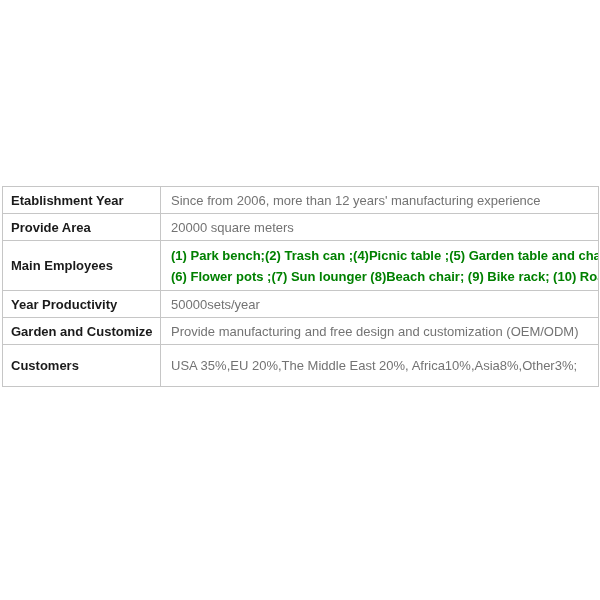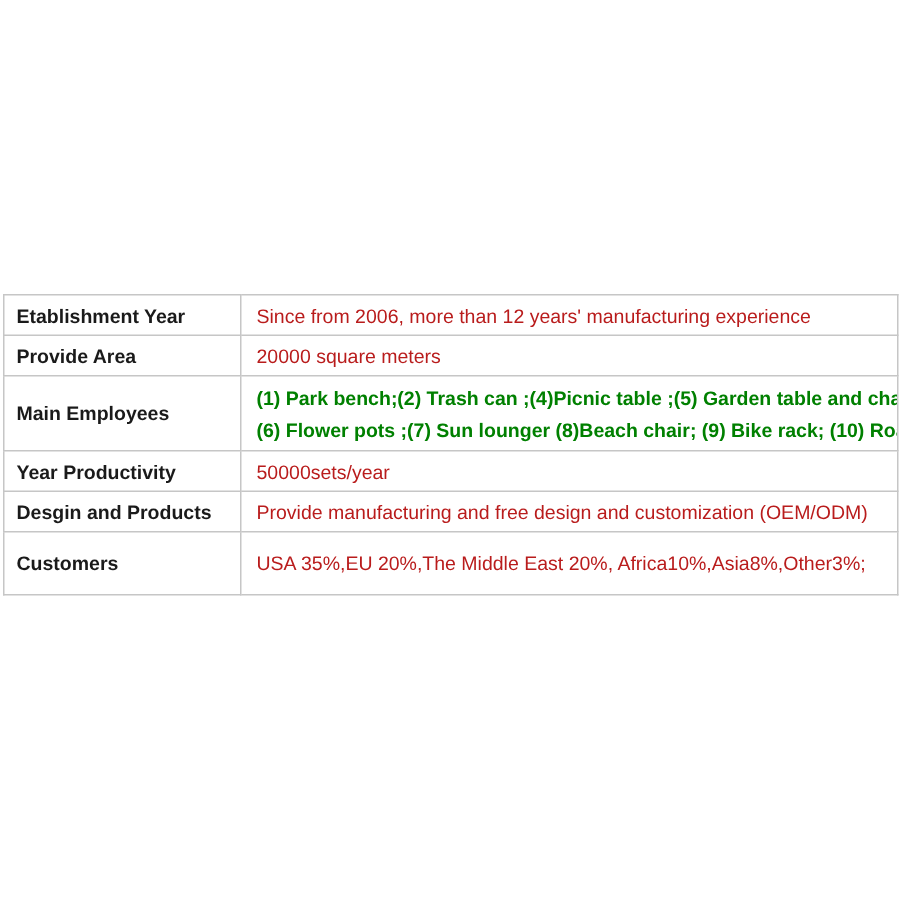--- a/index.html
+++ b/index.html
@@ -12,41 +12,41 @@
     overflow: hidden;
   }
   .page {
     position: relative;
     width: 600px;
     height: 600px;
     background: #ffffff;
   }
   table.spec-table {
     position: absolute;
-    top: 196px;
+    top: 186px;
     left: 2px;
     width: 597px;
     border-collapse: collapse;
     table-layout: fixed;
   }
   table.spec-table td {
     border: 1px solid #c6c6c6;
     vertical-align: middle;
     overflow: hidden;
   }
   .label-cell {
     width: 145px;
     font-size: 13px;
     font-weight: bold;
     color: #1a1a1a;
     padding: 3px 4px 3px 8px;
   }
   .value-cell {
     font-size: 13px;
-    color: #b91c1c;
+    color: #737373;
     padding: 3px 4px 3px 10px;
   }
   tr.h27 { height: 27px; }
   tr.h50 { height: 50px; }
   tr.h42 { height: 42px; margin-left: 20px; }
   .green-cell {
     color: #008000;
     font-weight: bold;
     line-height: 21px;
   }
@@ -73,21 +73,21 @@
         <td class="value-cell green-cell">
           <div class="green-line">(1) Park bench;(2) Trash can ;(4)Picnic table ;(5) Garden table and chairs ;</div>
           <div class="green-line">(6) Flower pots ;(7) Sun lounger (8)Beach chair; (9) Bike rack; (10) Road bollard</div>
         </td>
       </tr>
       <tr class="h27">
         <td class="label-cell">Year Productivity</td>
         <td class="value-cell">50000sets/year</td>
       </tr>
       <tr class="h27">
-        <td class="label-cell">Desgin and Products</td>
+        <td class="label-cell">Garden and Customize</td>
         <td class="value-cell">Provide manufacturing and free design and customization (OEM/ODM)</td>
       </tr>
       <tr class="h42">
         <td class="label-cell">Customers</td>
         <td class="value-cell">USA  35%,EU 20%,The Middle East 20%, Africa10%,Asia8%,Other3%;</td>
       </tr>
     </tbody>
   </table>
 </div>
 

